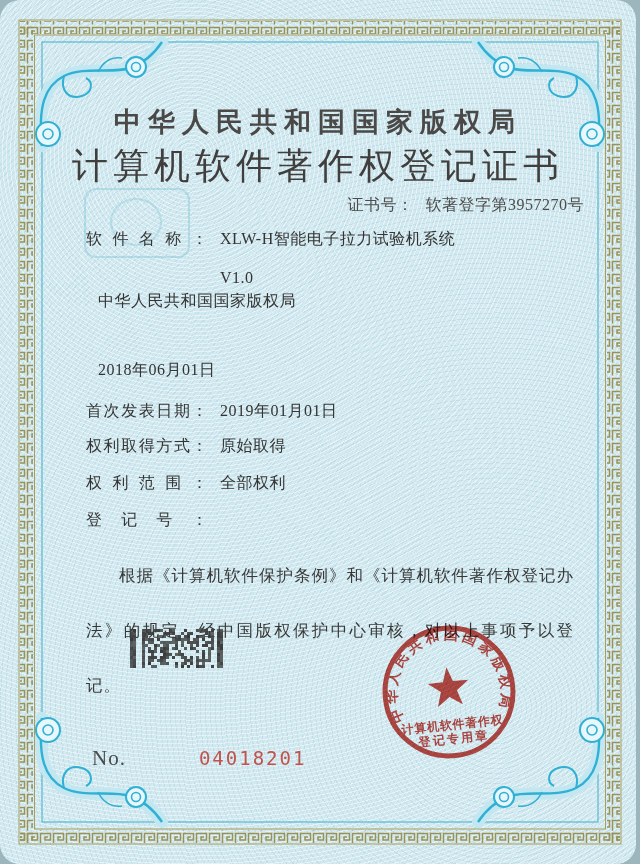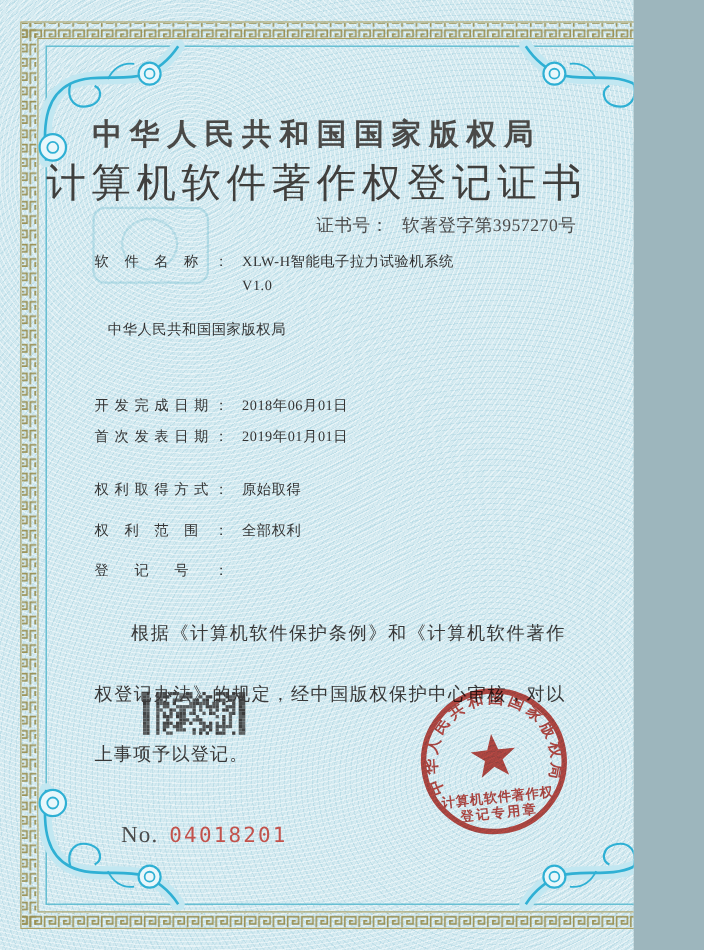--- a/index.html
+++ b/index.html
@@ -1,64 +1,65 @@
 <!DOCTYPE html>
 <html><head>
 <meta charset="utf-8">
 <style>
   html,body{margin:0;padding:0;}
   body{width:640px;height:864px;overflow:hidden;background:#9db6bd;}
   .page{
-    position:relative;width:576px;height:864px;overflow:hidden;
+    position:relative;width:636px;height:864px;overflow:hidden;
     background-color:#d6ebf1;
     background-image:
       repeating-radial-gradient(circle at 30% 18%, rgba(255,255,255,0.45) 0 1px, transparent 1px 4px),
       repeating-radial-gradient(circle at 78% 82%, rgba(120,185,205,0.20) 0 1px, transparent 1px 5px),
       repeating-linear-gradient(115deg, rgba(130,190,210,0.13) 0 1px, transparent 1px 3px);
     font-family:"Liberation Serif","DejaVu Serif",serif;
     color:#3c3c3c;
+    border-radius:20px;
   }
   .frame-svg{position:absolute;left:0;top:0;}
   .authority{
     position:absolute;top:104px;left:0;right:0;text-align:center;
     font-size:27px;font-weight:bold;letter-spacing:7px;color:#4a4947;
   }
   .cert-title{
     position:absolute;top:142px;left:0;right:0;text-align:center;
     font-size:36px;font-weight:normal;letter-spacing:5px;color:#403f3d;
   }
   .cert-no{
     position:absolute;top:195px;right:52px;font-size:16px;color:#4c4c4c;letter-spacing:0.5px;
   }
   .cert-no .cn-val{margin-left:12px;}
-  .row{position:absolute;left:86px;display:flex;font-size:13px;color:#343434;letter-spacing:0.5px;}
+  .row{position:absolute;left:86px;display:flex;font-size:16px;color:#343434;letter-spacing:0.5px;}
   .row .lab{width:122px;flex:none;text-align:justify;text-align-last:justify;}
   .row .val{margin-left:12px;white-space:nowrap;}
-  .val2{margin-top:5px;}
+  .val2{margin-top:19px;}
   .statement{
     position:absolute;left:86px;right:62px;top:548px;
     font-size:16.5px;line-height:55px;text-indent:2em;letter-spacing:1px;color:#383838;text-align:justify;
   }
   .watermark{
     position:absolute;left:84px;top:188px;width:102px;height:66px;
     border:2px solid rgba(110,185,205,0.35);border-radius:12px;
   }
   .watermark .wm-inner{
     position:absolute;left:24px;top:8px;width:48px;height:44px;
     border:2px solid rgba(110,185,205,0.30);border-radius:50%;
   }
   .barcode{position:absolute;left:130px;top:629px;width:96px;height:40px;}
   .stamp{position:absolute;left:378px;top:621px;width:142px;height:142px;mix-blend-mode:multiply;transform:rotate(-6deg);opacity:0.92;}
   .stamp-date{
     position:absolute;left:383px;top:752px;font-size:17.5px;letter-spacing:1.5px;color:#57575a;
   }
-  .no-line{position:absolute;left:110px;top:746px;display:flex;align-items:baseline;}
+  .no-line{position:absolute;left:92px;top:746px;display:flex;align-items:baseline;gap:43px;}
   .no-label{font-size:21px;color:#4b4b4b;letter-spacing:1px;}
   .no-value{
-    margin-left:10px;font-family:"DejaVu Sans Mono",monospace;
+    margin-left:30px;font-family:"DejaVu Sans Mono",monospace;
     font-size:19px;color:#c2524c;letter-spacing:2px;
   }
 </style>
 </head>
 <body>
 
 <div class="page">
 
   <svg class="frame-svg" width="640" height="864" viewBox="0 0 640 864" aria-hidden="true">
     <defs>
@@ -105,24 +106,23 @@
     <span class="lab">软件名称：</span>
     <span class="val">
       <span style="display:block">XLW-H智能电子拉力试验机系统</span>
       <span class="val2" style="display:block">V1.0</span>
     </span>
   </div>
   <div class="row" style="top:291px">
     <span class="val">中华人民共和国国家版权局</span>
   </div>
   <div class="row" style="top:360px">
-    <span class="lab">开发完成日期：</span>
     <span class="val">2018年06月01日</span>
   </div>
-  <div class="row" style="top:388px">
+  <div class="row" style="top:401px">
     <span class="lab">首次发表日期：</span>
     <span class="val">2019年01月01日</span>
   </div>
   <div class="row" style="top:473px">
     <span class="lab">权利范围：</span>
     <span class="val">全部权利</span>
   </div>
   <div class="row" style="top:436px">
     <span class="lab">权利取得方式：</span>
     <span class="val">原始取得</span>

